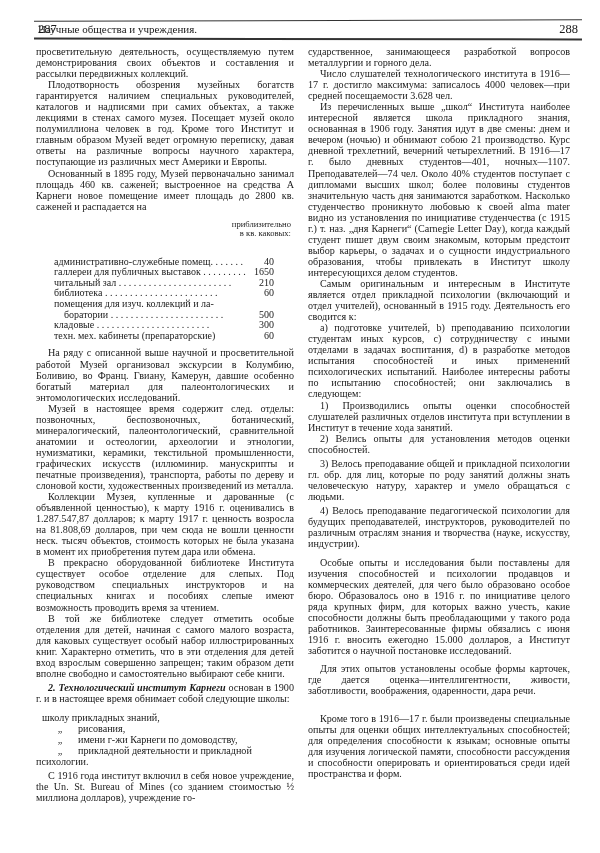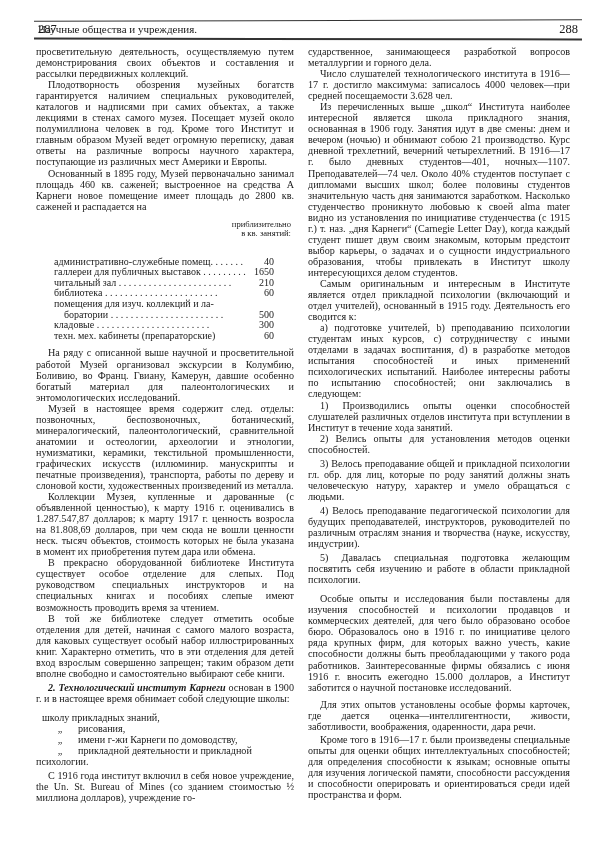--- a/index.html
+++ b/index.html
@@ -43,21 +43,21 @@
   </div>
   <div class="hdr-rule bot"></div>
 
   <div class="col left">
     <p class="noind">просветительную деятельность, осуществляемую путем демонстрирования своих объектов и составления и рассылки передвижных коллекций.</p>
     <p>Плодотворность обозрения музейных богатств гарантируется наличием специальных руководителей, каталогов и надписями при самих объектах, а также лекциями в стенах самого музея. Посещает музей около полумиллиона человек в год. Кроме того Институт и главным образом Музей ведет огромную переписку, давая ответы на различные вопросы научного характера, поступающие из различных мест Америки и Европы.</p>
     <p>Основанный в 1895 году, Музей первоначально занимал площадь 460 кв. саженей; выстроенное на средства А Карнеги новое помещение имеет площадь до 2800 кв. саженей и распадается на</p>
 
     <div class="table-head">
       <div>приблизительно</div>
-      <div>в кв. занятий:</div>
+      <div>в кв. каковых:</div>
     </div>
     <div class="tbl">
       <div class="tr">
           <span class="lab">административно-служебные помещ.</span>
           <span class="val">40</span>
         </div>
       <div class="tr">
           <span class="lab">галлереи для публичных выставок</span>
           <span class="val">1650</span>
         </div>
@@ -116,18 +116,17 @@
   <div class="col right">
     <p class="noind">сударственное, занимающееся разработкой вопросов металлургии и горного дела.</p>
     <p>Число слушателей технологического института в 1916—17 г. достигло максимума: записалось 4000 человек—при средней посещаемости 3.628 чел.</p>
     <p>Из перечисленных выше „школ“ Института наиболее интересной является школа прикладного знания, основанная в 1906 году. Занятия идут в две смены: днем и вечером (ночью) и обнимают собою 21 производство. Курс дневной трехлетний, вечерний четырехлетний. В 1916—17 г. было дневных студентов—401, ночных—1107. Преподавателей—74 чел. Около 40% студентов поступает с дипломами высших школ; более половины студентов значительную часть дня занимаются заработком. Насколько студенчество проникнуто любовью к своей alma mater видно из установления по инициативе студенчества (с 1915 г.) т. наз. „дня Карнеги“ (Carnegie Letter Day), когда каждый студент пишет двум своим знакомым, которым предстоит выбор карьеры, о задачах и о сущности индустриального образования, чтобы привлекать в Институт школу интересующихся делом студентов.</p>
     <p>Самым оригинальным и интересным в Институте является отдел прикладной психологии (включающий и отдел учителей), основанный в 1915 году. Деятельность его сводится к:</p>
     <p>a) подготовке учителей, b) преподаванию психологии студентам иных курсов, c) сотрудничеству с иными отделами в задачах воспитания, d) в разработке методов испытания способностей и иных применений психологических испытаний. Наиболее интересны работы по испытанию способностей; они заключались в следующем:</p>
     <p>1) Производились опыты оценки способностей слушателей различных отделов института при вступлении в Институт в течение хода занятий.</p>
     <p>2) Велись опыты для установления методов оценки способностей.</p>
     <p class="gap">3) Велось преподавание общей и прикладной психологии гл. обр. для лиц, которые по роду занятий должны знать человеческую натуру, характер и умело обращаться с людьми.</p>
     <p class="gap">4) Велось преподавание педагогической психологии для будущих преподавателей, инструкторов, руководителей по различным отраслям знания и творчества (науке, искусству, индустрии).</p>
-    <p class="gap">5) Давалась специальная подготовка желающим посвятить себя изучению и работе в области прикладной психологии.</p>
     <p class="gap" style="margin-top:8px">Особые опыты и исследования были поставлены для изучения способностей и психологии продавцов и коммерческих деятелей, для чего было образовано особое бюро. Образовалось оно в 1916 г. по инициативе целого ряда крупных фирм, для которых важно учесть, какие способности должны быть преобладающими у такого рода работников. Заинтересованные фирмы обязались с июня 1916 г. вносить ежегодно 15.000 долларов, а Институт заботится о научной постановке исследований.</p>
     <p class="gap" style="margin-top:6px">Для этих опытов установлены особые формы карточек, где дается оценка—интеллигентности, живости, заботливости, воображения, одаренности, дара речи.</p>
-    <p class="gap" style="margin-top:2px">Кроме того в 1916—17 г. были произведены специальные опыты для оценки общих интеллектуальных способностей; для определения способности к языкам; основные опыты для изучения логической памяти, способности рассуждения и способности оперировать и ориентироваться среди идей пространства и форм.</p>
+    <p class="gap" style="margin-top:17px">Кроме того в 1916—17 г. были произведены специальные опыты для оценки общих интеллектуальных способностей; для определения способности к языкам; основные опыты для изучения логической памяти, способности рассуждения и способности оперировать и ориентироваться среди идей пространства и форм.</p>
   </div>
 </div>
 
 </body></html>

